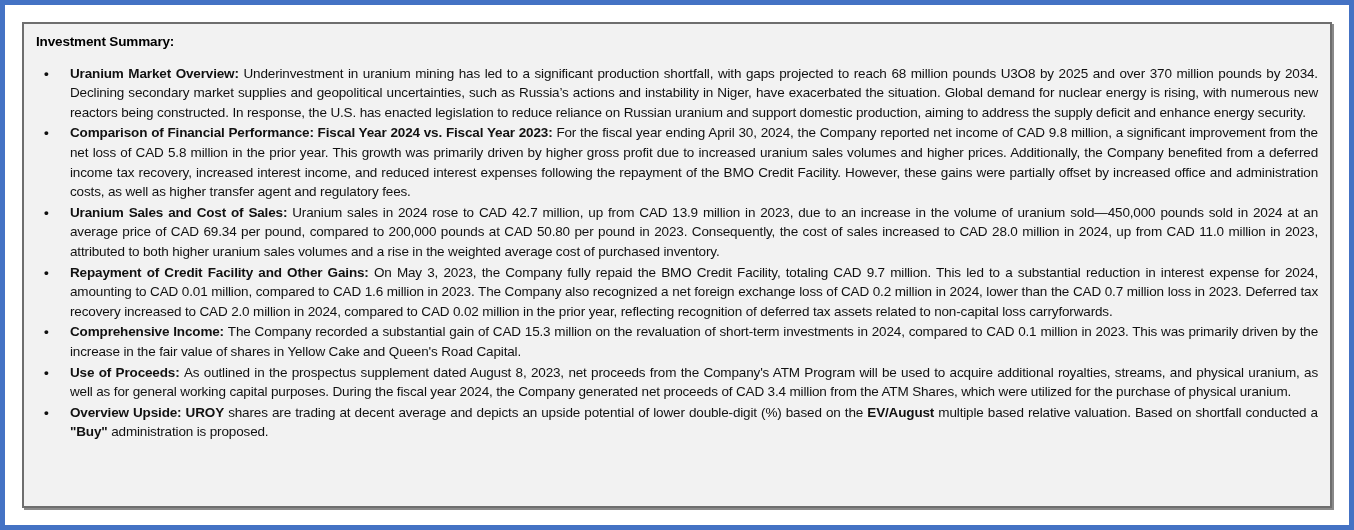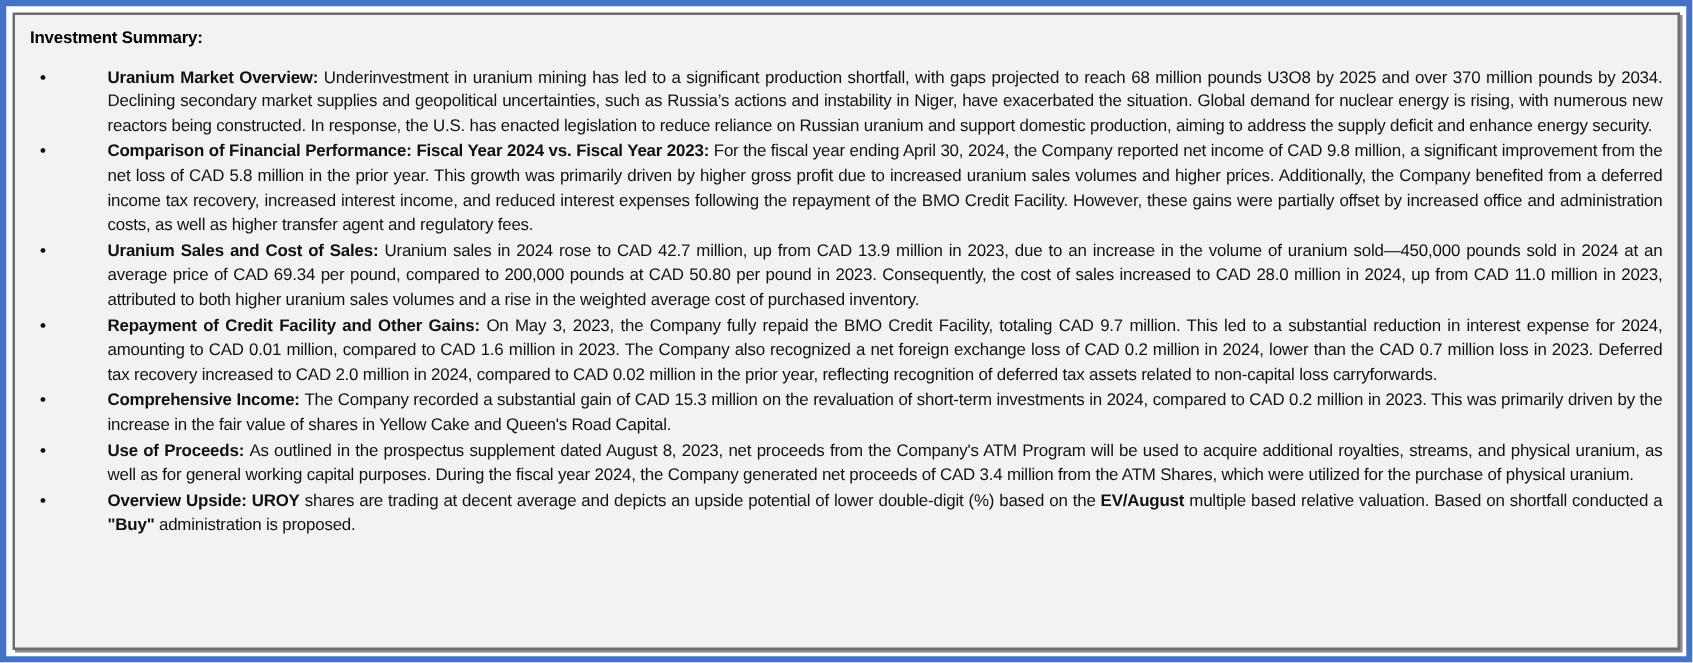--- a/index.html
+++ b/index.html
@@ -7,21 +7,21 @@
     padding: 0;
     background: #ffffff;
     font-family: "Liberation Sans", "DejaVu Sans", sans-serif;
   }
   .page {
     box-sizing: border-box;
     width: 1354px;
     height: 530px;
     border: 5px solid #4472C4;
     background: #ffffff;
-    padding: 5px;
+    padding: 17px;
   }
   .inner {
     box-sizing: border-box;
     height: 100%;
     border: 2px solid #6e6e6e;
     box-shadow: 2px 2px 0 0 #8a8a8a;
     background: #F2F2F2;
     padding: 6px 12px 6px 8px;
     overflow: hidden;
     color: #111111;
@@ -40,21 +40,20 @@
   }
   .bullet .marker {
     flex: 0 0 38px;
     box-sizing: border-box;
     padding-left: 12px;
     font-weight: bold;
   }
   .bullet .btext {
     flex: 1;
     text-align: justify;
-    margin-left: 28px;
   }
   .b {
     font-weight: bold;
   }
 </style>
 </head>
 <body>
 
 <div class="page">
   <div class="inner">
@@ -71,21 +70,21 @@
         <div class="bullet">
           <span class="marker">•</span>
           <div class="btext"><span class="b">Uranium Sales and Cost of Sales: </span><span>Uranium sales in 2024 rose to CAD 42.7 million, up from CAD 13.9 million in 2023, due to an increase in the volume of uranium sold—450,000 pounds sold in 2024 at an average price of CAD 69.34 per pound, compared to 200,000 pounds at CAD 50.80 per pound in 2023. Consequently, the cost of sales increased to CAD 28.0 million in 2024, up from CAD 11.0 million in 2023, attributed to both higher uranium sales volumes and a rise in the weighted average cost of purchased inventory.</span></div>
         </div>
         <div class="bullet">
           <span class="marker">•</span>
           <div class="btext"><span class="b">Repayment of Credit Facility and Other Gains: </span><span>On May 3, 2023, the Company fully repaid the BMO Credit Facility, totaling CAD 9.7 million. This led to a substantial reduction in interest expense for 2024, amounting to CAD 0.01 million, compared to CAD 1.6 million in 2023. The Company also recognized a net foreign exchange loss of CAD 0.2 million in 2024, lower than the CAD 0.7 million loss in 2023. Deferred tax recovery increased to CAD 2.0 million in 2024, compared to CAD 0.02 million in the prior year, reflecting recognition of deferred tax assets related to non-capital loss carryforwards.</span></div>
         </div>
         <div class="bullet">
           <span class="marker">•</span>
-          <div class="btext"><span class="b">Comprehensive Income: </span><span>The Company recorded a substantial gain of CAD 15.3 million on the revaluation of short-term investments in 2024, compared to CAD 0.2 million in 2023. This was primarily driven by the increase in the fair value of shares in Yellow Cake and Queen's Road Capital.</span></div>
+          <div class="btext"><span class="b">Comprehensive Income: </span><span>The Company recorded a substantial gain of CAD 15.3 million on the revaluation of short-term investments in 2024, compared to CAD 0.1 million in 2023. This was primarily driven by the increase in the fair value of shares in Yellow Cake and Queen's Road Capital.</span></div>
         </div>
         <div class="bullet">
           <span class="marker">•</span>
           <div class="btext"><span class="b">Use of Proceeds: </span><span>As outlined in the prospectus supplement dated August 8, 2023, net proceeds from the Company's ATM Program will be used to acquire additional royalties, streams, and physical uranium, as well as for general working capital purposes. During the fiscal year 2024, the Company generated net proceeds of CAD 3.4 million from the ATM Shares, which were utilized for the purchase of physical uranium.</span></div>
         </div>
         <div class="bullet">
           <span class="marker">•</span>
           <div class="btext"><span class="b">Overview Upside: UROY</span><span> shares are trading at decent average and depicts an upside potential of lower double-digit (%) based on the </span><span class="b">EV/August</span><span> multiple based relative valuation. Based on shortfall conducted a </span><span class="b">"Buy"</span><span> administration is proposed.</span></div>
         </div>
       </div>

